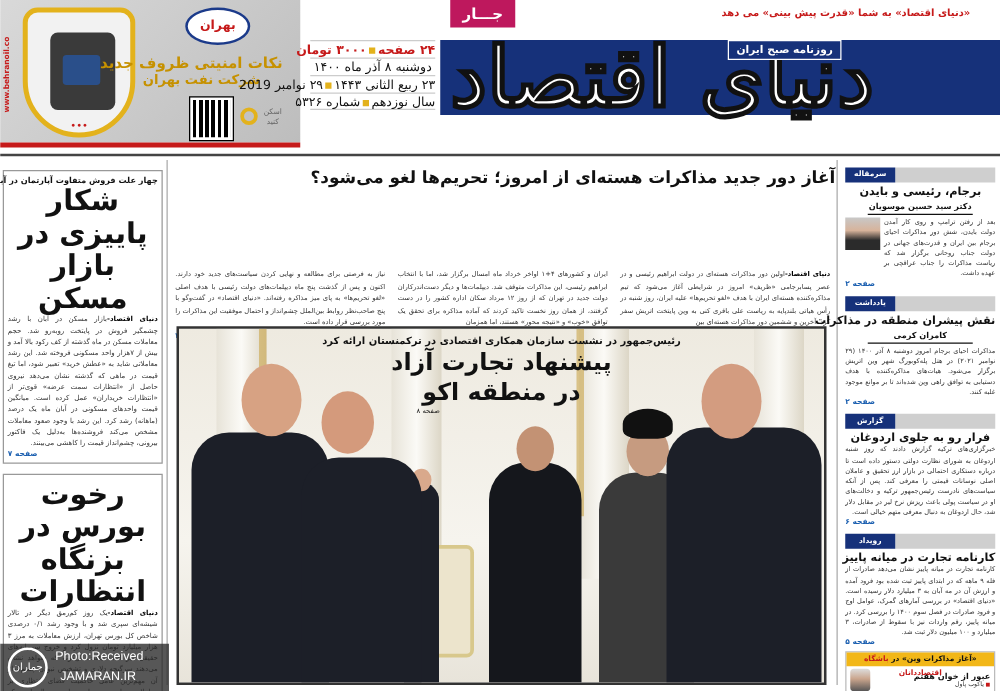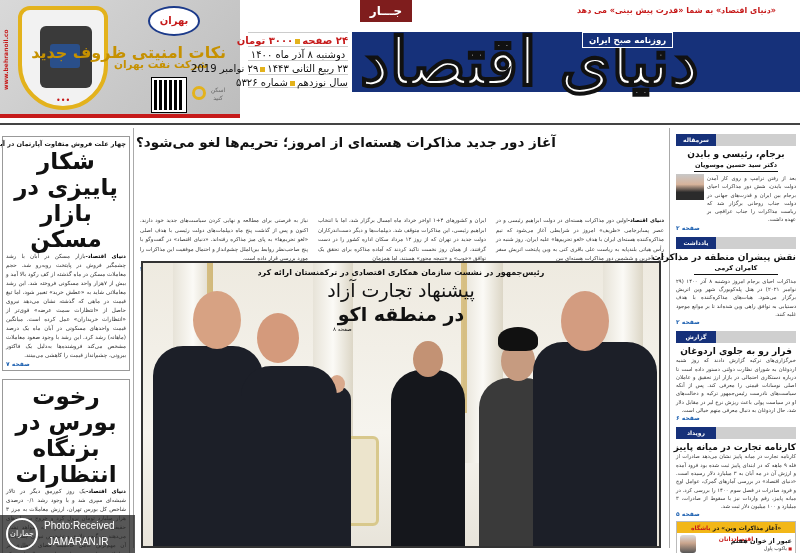--- a/index.html
+++ b/index.html
@@ -8,70 +8,70 @@
 
   
   .masthead { position: absolute; left: 0; top: 0; width: 800px; height: 122px; background: #fff; }
   .ad { position: absolute; left: 0; top: 0; width: 240px; height: 118px; background: linear-gradient(135deg,#d9d9d9,#bdbdbd); border-bottom: 4px solid #c61a1a; direction: rtl; }
   .ad-url { position: absolute; left: 2px; top: 10px; width: 10px; height: 100px; writing-mode: vertical-rl; transform: rotate(180deg); font-size: 6px; color: #c61a1a; font-weight: bold; text-align: center; direction: ltr; }
   .ad-shield { position: absolute; left: 18px; top: 6px; width: 90px; height: 104px; background: #f2f2f2; border: 4px solid #e3b21c; border-radius: 12px 12px 45px 45px; }
   .ad-can { position: absolute; left: 18px; top: 16px; width: 52px; height: 62px; background: #3a3a3a; border-radius: 6px; }
   .ad-can-label { position: absolute; left: 10px; top: 18px; width: 30px; height: 24px; background: #2a4f8a; border-radius: 3px; }
   .ad-dots { position: absolute; left: 34px; top: 86px; font-size: 8px; color: #c61a1a; direction: ltr; }
   .ad-logo { position: absolute; left: 148px; top: 6px; width: 52px; height: 30px; border: 2px solid #1b3a8a; border-radius: 50%; background: #fff; font-size: 10px; font-weight: bold; color: #c61a1a; text-align: center; line-height: 26px; }
-  .ad-line1 { position: absolute; right: 14px; top: 43px; font-size: 16px; font-weight: bold; color: #c69100; white-space: nowrap; text-align: center; }
+  .ad-line1 { position: absolute; right: 14px; top: 43px; font-size: 12px; font-weight: bold; color: #c69100; white-space: nowrap; text-align: center; }
   .ad-line2 { position: absolute; right: 32px; top: 58px; font-size: 10.5px; font-weight: bold; color: #c69100; white-space: nowrap; }
   .ad-qr { position: absolute; left: 152px; top: 78px; width: 34px; height: 34px; background: repeating-linear-gradient(90deg,#000 0 3px,#fff 3px 5px), #fff; border: 2px solid #fff; outline: 1px solid #000; }
   .ad-scan { position: absolute; left: 192px; top: 86px; width: 14px; height: 14px; border: 3px solid #e3b21c; border-radius: 50%; }
   .ad-scan-text { position: absolute; left: 208px; top: 86px; font-size: 6px; color: #666; line-height: 8px; width: 20px; text-align: center; }
 
   .info-box { position: absolute; left: 248px; top: 32px; width: 100px; }
   .info-row { border-top: 1px solid #ccc; font-size: 10px; padding: 2px 0; height: 14px; white-space: nowrap; text-align: center; }
   .info-row:last-child { border-bottom: 1px solid #ccc; }
   .info-row .red { color: #c61a1a; font-weight: bold; }
   .info-row .sq { display: inline-block; width: 5px; height: 5px; background: #e3b21c; margin: 0 2px; }
 
   .brand-band { position: absolute; left: 352px; top: 32px; width: 448px; height: 60px; background: #16317a; }
   .brand-name { position: absolute; left: 360px; top: 14px; width: 440px; height: 96px; font-family: "DejaVu Serif", serif; font-size: 66px; font-weight: bold; color: #fff; -webkit-text-stroke: 2px #111; text-align: left; line-height: 96px; letter-spacing: -2px; }
   .brand-tag { position: absolute; left: 582px; top: 32px; background: #16317a; border: 1px solid #fff; color: #fff; font-size: 8.5px; font-weight: bold; padding: 2px 6px; white-space: nowrap; text-align: center; }
   .brand-slogan { position: absolute; right: 24px; top: 6px; font-size: 8px; color: #c61a1a; font-weight: bold; white-space: nowrap; }
-  .pink-tab { position: absolute; left: 360px; top: 0; width: 52px; height: 22px; background: #7f1d1d; color: #fff; font-size: 12px; font-weight: bold; text-align: center; line-height: 22px; }
+  .pink-tab { position: absolute; left: 360px; top: 0; width: 52px; height: 22px; background: #be185d; color: #fff; font-size: 12px; font-weight: bold; text-align: center; line-height: 22px; }
 
   .rule { position: absolute; left: 0; top: 123px; width: 800px; height: 2px; background: #444; }
 
   
   .left-col { position: absolute; left: 0; top: 128px; width: 132px; height: 425px; }
   .vdiv { position: absolute; top: 128px; width: 1px; height: 420px; background: #aaa; }
   .story-box { border: 1px solid #999; margin: 8px 2px 0 2px; padding: 3px; }
   .kicker { font-size: 6.5px; font-weight: bold; text-align: center; white-space: nowrap; }
   .big-head { font-size: 23px; font-weight: bold; text-align: center; line-height: 26px; letter-spacing: -1px; }
   .body-text { font-size: 5.6px; line-height: 9px; color: #333; text-align: justify; }
   .body-text b { color: #000; }
   .page-ref { font-size: 6px; color: #1b5fb0; font-weight: bold; text-align: left; }
 
   .watermark { position: absolute; left: 0; top: 515px; width: 135px; height: 38px; background: rgba(40,40,40,0.78); direction: ltr; }
   .wm-logo { position: absolute; left: 6px; top: 3px; width: 32px; height: 32px; border: 2px solid #fff; border-radius: 50%; color: #fff; font-size: 8px; text-align: center; line-height: 28px; }
   .wm-text1 { position: absolute; left: 44px; top: 5px; color: #fff; font-size: 10px; font-family: "Liberation Sans", sans-serif; }
   .wm-text2 { position: absolute; left: 48px; top: 21px; color: #fff; font-size: 10px; font-family: "Liberation Sans", sans-serif; }
 
   
   .center { position: absolute; left: 136px; top: 128px; width: 532px; height: 425px; }
-  .sup-head { position: absolute; top: 6px; width: 100%; text-align: left; font-size: 13.5px; font-weight: bold; white-space: nowrap; }
+  .sup-head { position: absolute; top: 6px; width: 100%; text-align: right; font-size: 13.5px; font-weight: bold; white-space: nowrap; }
   .main-head { position: absolute; top: 26px; width: 100%; text-align: center; font-size: 44px; font-weight: bold; line-height: 60px; letter-spacing: -2px; white-space: nowrap; }
   .lead-cols { position: absolute; top: 88px; left: 4px; width: 524px; display: flex; gap: 10px; direction: rtl; }
   .lead-cols .body-text { flex: 1; font-size: 5.4px; line-height: 9.5px; }
 
   .photo { position: absolute; left: 5px; top: 133px; width: 520px; height: 287px; border: 2px solid #333; overflow: hidden; background: linear-gradient(180deg,#eeeae0 0%,#f6f4ee 60%,#e8e4da 100%); }
   .curtain { position: absolute; top: 0; width: 40px; height: 200px; background: linear-gradient(90deg,#e7e3d8,#fbfaf6,#dcd6c6); }
   .gold { position: absolute; top: 0; width: 6px; height: 150px; background: #c9a54a; opacity: 0.6; }
   .person { position: absolute; bottom: 0; border-radius: 30px 30px 0 0; background: #1c1f28; }
   .head { position: absolute; border-radius: 50%; background: #d9a98c; }
   .chair { position: absolute; bottom: 20px; width: 40px; height: 90px; background: #ece4cc; border: 3px solid #d8c88c; border-radius: 6px; }
   .photo-kicker { position: absolute; top: 5px; width: 100%; text-align: center; font-size: 8px; font-weight: bold; color: #111; }
-  .photo-head1 { position: absolute; top: 16px; width: 100%; text-align: center; font-size: 19px; font-weight: normal; color: #111; }
+  .photo-head1 { position: absolute; top: 16px; width: 100%; text-align: center; font-size: 19px; font-weight: bold; color: #111; }
   .photo-head2 { position: absolute; top: 40px; width: 100%; text-align: center; font-size: 19px; font-weight: bold; color: #111; }
   .photo-ref { position: absolute; top: 63px; left: 190px; font-size: 5.5px; color: #111; }
 
   
   .right-col { position: absolute; left: 672px; top: 128px; width: 128px; height: 425px; padding: 0 4px; }
   .sec-bar { display: flex; height: 12px; margin-top: 6px; }
   .sec-bar .grey { flex: 1; background: #cfcfcf; }
   .sec-bar .blue { width: 40px; background: #16317a; color: #fff; font-size: 6px; font-weight: bold; text-align: center; line-height: 12px; }
   .r-head { font-size: 9px; font-weight: bold; text-align: center; margin-top: 3px; white-space: nowrap; }
   .r-author { font-size: 6.5px; font-weight: bold; text-align: center; padding-bottom: 2px; border-bottom: 1px solid #111; width: 70%; margin: 2px auto 2px; }

